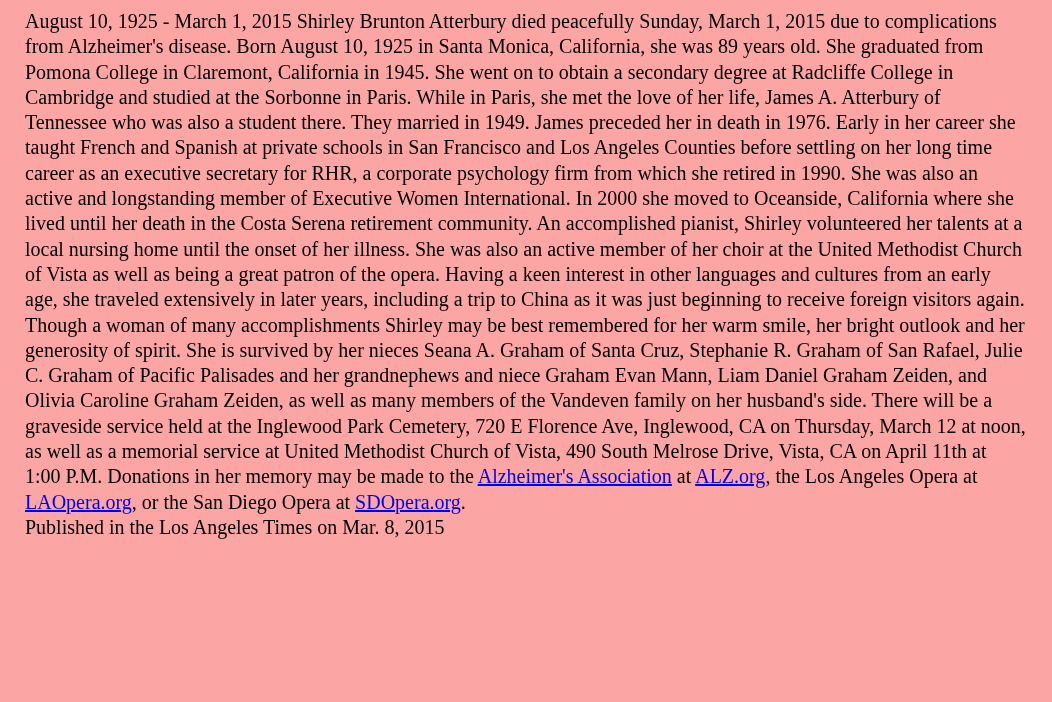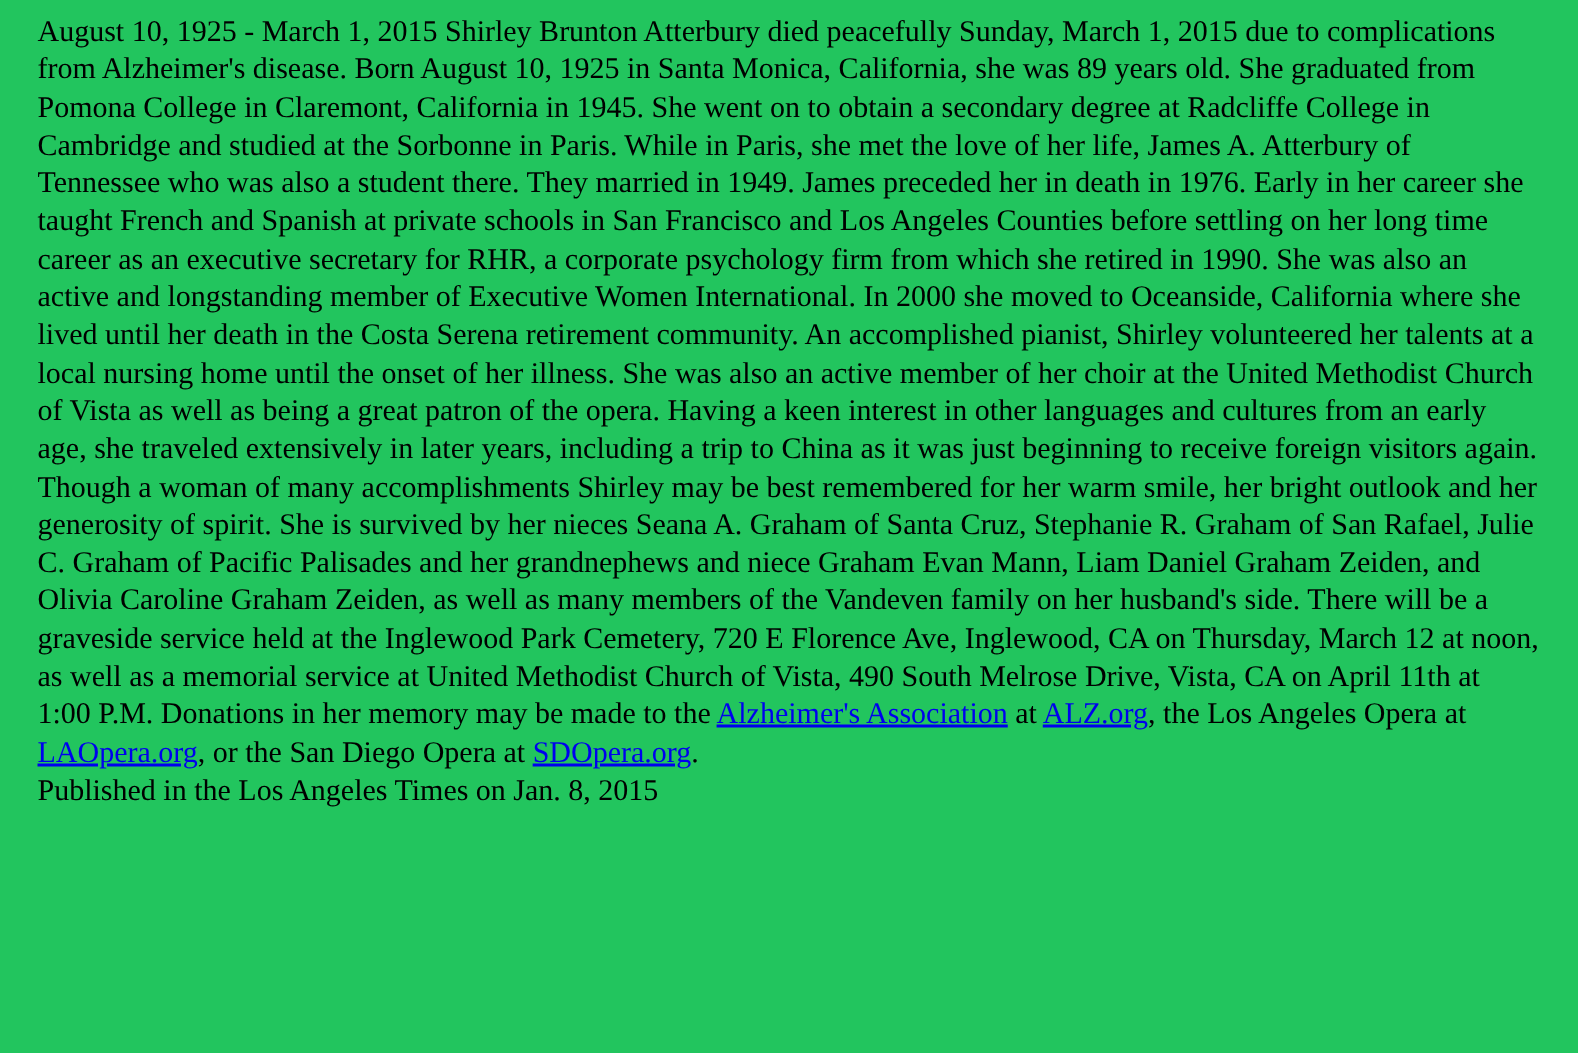--- a/index.html
+++ b/index.html
@@ -2,21 +2,21 @@
 <html style="--link-color: #0000EE;"><head>
 <meta charset="utf-8">
 <style>
   html, body { margin: 0; padding: 0; background: #ffffff; }
   .page {
     position: relative;
     width: 1052px;
     height: 702px;
     box-sizing: border-box;
     padding: 9px 25px 0 25px;
-    background: #22c55e;
+    background: #fca5a5;
     color: #000000;
     font-family: "Liberation Serif", "DejaVu Serif", serif;
     overflow: hidden;
   }
   .body-text {
     font-size: 20px;
     line-height: 25.3px;
     text-align: left;
   }
   .published-line {
@@ -32,14 +32,14 @@
     color: var(--link-color, #0000EE);
     text-decoration: underline;
     cursor: pointer;
   }
 </style>
 </head>
 <body>
 
 <div class="page">
   <div class="body-text"><span>August 10, 1925 - March 1, 2015 Shirley Brunton Atterbury died peacefully Sunday, March 1, 2015 due to complications from Alzheimer's disease. Born August 10, 1925 in Santa Monica, California, she was 89 years old. She graduated from Pomona College in Claremont, California in 1945. She went on to obtain a secondary degree at Radcliffe College in Cambridge and studied at the Sorbonne in Paris. While in Paris, she met the love of her life, James A. Atterbury of Tennessee who was also a student there. They married in 1949. James preceded her in death in 1976. Early in her career she taught French and Spanish at private schools in San Francisco and Los Angeles Counties before settling on her long time career as an executive secretary for RHR, a corporate psychology firm from which she retired in 1990. She was also an active and longstanding member of Executive Women International. In 2000 she moved to Oceanside, California where she lived until her death in the Costa Serena retirement community. An accomplished pianist, Shirley volunteered her talents at a local nursing home until the onset of her illness. She was also an active member of her choir at the United Methodist Church of Vista as well as being a great patron of the opera. Having a keen interest in other languages and cultures from an early age, she traveled extensively in later years, including a trip to China as it was just beginning to receive foreign visitors again. Though a woman of many accomplishments Shirley may be best remembered for her warm smile, her bright outlook and her generosity of spirit. She is survived by her nieces Seana A. Graham of Santa Cruz, Stephanie R. Graham of San Rafael, Julie C. Graham of Pacific Palisades and her grandnephews and niece Graham Evan Mann, Liam Daniel Graham Zeiden, and Olivia Caroline Graham Zeiden, as well as many members of the Vandeven family on her husband's side. There will be a graveside service held at the Inglewood Park Cemetery, 720 E Florence Ave, Inglewood, CA on Thursday, March 12 at noon, as well as a memorial service at United Methodist Church of Vista, 490 South Melrose Drive, Vista, CA on April 11th at 1:00 P.M. Donations in her memory may be made to the </span><a class="doc-link">Alzheimer's Association</a><span> at </span><a class="doc-link">ALZ.org</a><span>, the Los Angeles Opera at </span><a class="doc-link">LAOpera.org</a><span>, or the San Diego Opera at </span><a class="doc-link">SDOpera.org</a><span>.</span></div>
-  <div class="published-line">Published in the Los Angeles Times on Jan. 8, 2015</div>
+  <div class="published-line">Published in the Los Angeles Times on Mar. 8, 2015</div>
 </div>
 
 </body></html>

